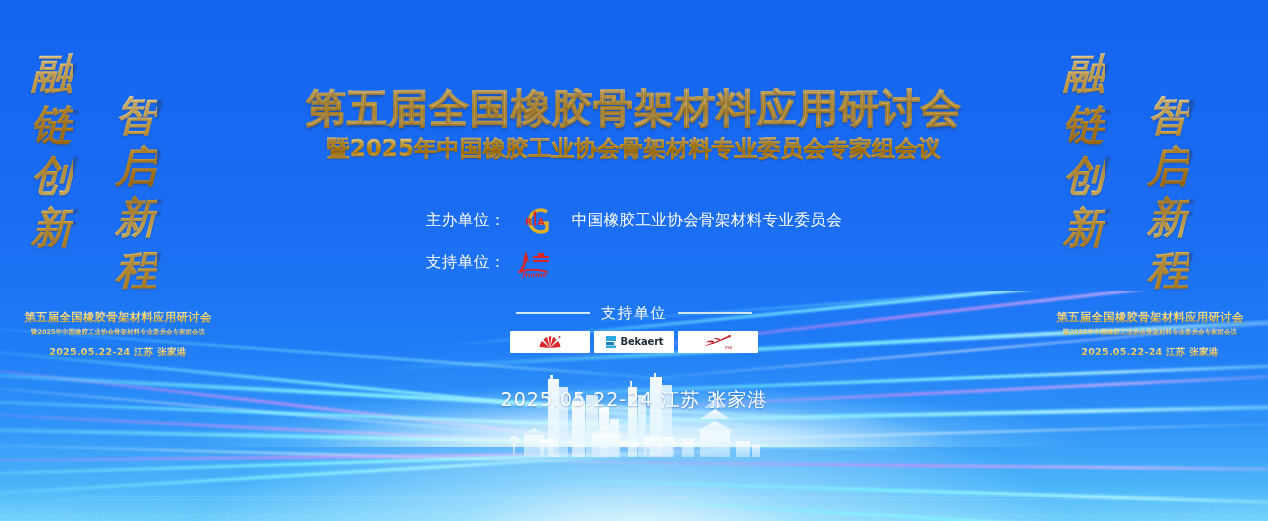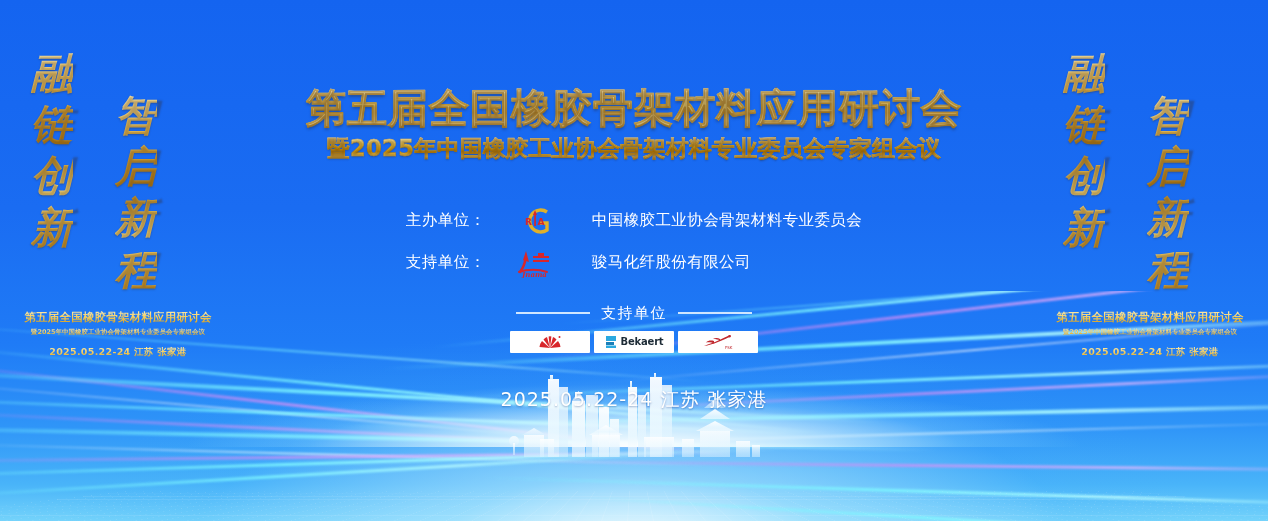--- a/index.html
+++ b/index.html
@@ -133,21 +133,21 @@
     color:#f5c92f;
     background:linear-gradient(180deg,#fff5c6 0%,#ffdf75 20%,#f3bf20 48%,#e0a110 64%,#ffd964 84%,#d2940f 100%);
     -webkit-background-clip:text; background-clip:text; -webkit-text-fill-color:transparent;
     -webkit-text-stroke:0.5px rgba(120,70,0,.40);
     text-shadow:0 1px 2px rgba(40,20,0,.32);
     white-space:nowrap;
   }
 
   
   .orgs { margin-top:46px; display:flex; flex-direction:column; gap:12px; }
-  .org-row { display:flex; align-items:center; white-space:nowrap;gap:20px; }
+  .org-row { display:flex; align-items:center; white-space:nowrap; }
   .org-label {
     color:#ffffff; font-size:15.5px; font-weight:400;
     font-family:"DejaVu Sans","Liberation Sans",sans-serif;
     letter-spacing:.5px;
   }
   .org-logo { width:56px; height:30px; display:flex; align-items:center; justify-content:center; margin:0 6px 0 4px; }
   .org-logo svg { display:block; }
   .org-name {
     color:#ffffff; font-size:15.5px; font-weight:400;
     font-family:"DejaVu Sans","Liberation Sans",sans-serif;
@@ -342,21 +342,20 @@
           <svg width="50" height="30" viewBox="0 0 50 30" xmlns="http://www.w3.org/2000/svg">
             <path d="M13 3 L16 14 L10 12 Z" fill="#d8262b"></path>
             <path d="M12.5 10 C12 16 10 20 7 24" stroke="#d8262b" stroke-width="2.6" fill="none" stroke-linecap="round"></path>
             <rect x="20" y="8" width="16" height="2" fill="#d8262b"></rect>
             <rect x="20" y="12" width="16" height="2" fill="#d8262b"></rect>
             <rect x="25" y="5" width="6" height="5" fill="#d8262b"></rect>
             <path d="M6 24 C14 21 26 21 34 24" stroke="#d8262b" stroke-width="2" fill="none" stroke-linecap="round"></path>
             <text x="9" y="29" font-family="DejaVu Serif, serif" font-size="7" font-style="italic" font-weight="700" fill="#d8262b">Jnama</text>
           </svg>
         </span>
-        <span class="org-name">骏马化纤股份有限公司</span>
       </div>
 
     </div>
 
     <div class="support">
       <div class="support-head">
         <span class="support-line"></span>
         <span class="support-title">支持单位</span>
         <span class="support-line"></span>
       </div>

